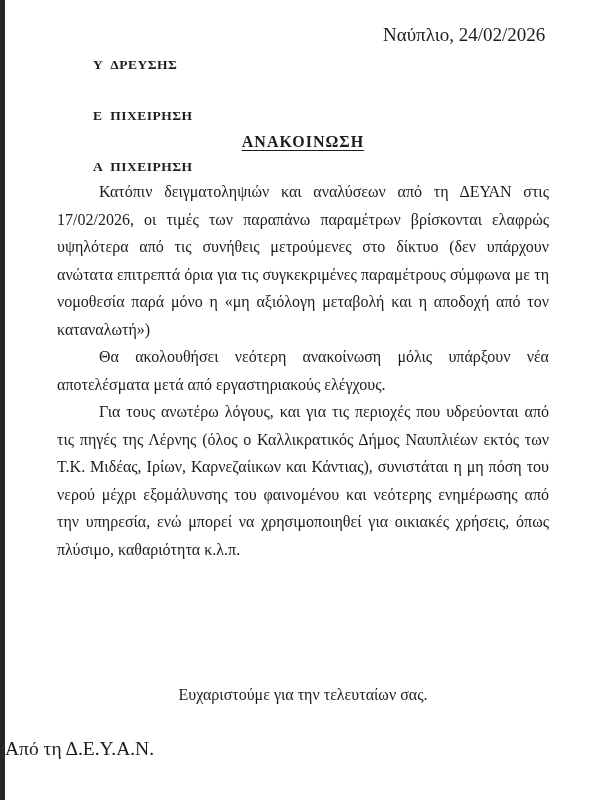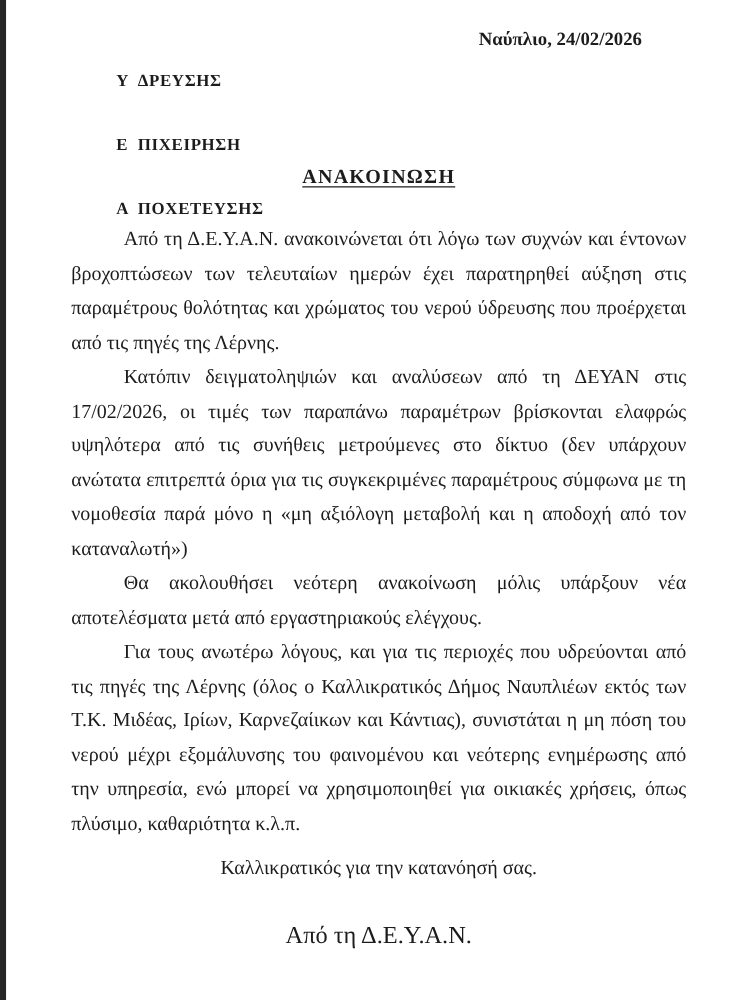--- a/index.html
+++ b/index.html
@@ -45,22 +45,22 @@
     font-weight: bold;
     font-size: 13.5px;
     line-height: 17px;
     letter-spacing: 0.5px;
     white-space: pre;
   }
   .dateline {
     position: absolute;
     left: 378px;
     top: 2px;
-    font-weight: bold;
-    font-size: 15px;
+    font-weight: normal;
+    font-size: 19px;
   }
   
   .doc-title {
     position: absolute;
     top: 133px;
     left: 0;
     width: 100%;
     text-align: center;
     font-weight: bold;
     font-size: 16px;
@@ -91,48 +91,47 @@
     left: 0;
     width: 100%;
     text-align: center;
     font-size: 16px;
   }
   .signature-line {
     position: absolute;
     top: 738px;
     left: 0;
     width: 100%;
-    text-align: center;
+    text-align: left;
     font-size: 19.5px;
   }
 </style>
 </head>
 <body>
 
 <div class="scan-edge"></div>
 
 <div class="page">
 
   <div class="header-row">
     <div class="letterhead">
       <div>Υ  ΔΡΕΥΣΗΣ</div>
       <div>Ε  ΠΙΧΕΙΡΗΣΗ</div>
-      <div>Α  ΠΟΧΕΤΕΥΣΗΣ</div>
+      <div>Α  ΠΙΧΕΙΡΗΣΗ</div>
     </div>
     <div class="dateline">Ναύπλιο,  24/02/2026</div>
   </div>
 
   <div class="doc-title">
     <span>ΑΝΑΚΟΙΝΩΣΗ</span>
   </div>
 
   <div class="body-text">
-    <p>Από τη Δ.Ε.Υ.Α.Ν. ανακοινώνεται ότι λόγω των συχνών και έντονων βροχοπτώσεων των τελευταίων ημερών έχει παρατηρηθεί αύξηση στις παραμέτρους θολότητας και χρώματος  του νερού ύδρευσης που προέρχεται από τις πηγές της  Λέρνης.</p>
     <p>Κατόπιν δειγματοληψιών και αναλύσεων από τη ΔΕΥΑΝ στις 17/02/2026, οι τιμές των παραπάνω παραμέτρων βρίσκονται ελαφρώς υψηλότερα από τις συνήθεις μετρούμενες στο δίκτυο (δεν υπάρχουν ανώτατα επιτρεπτά όρια για τις συγκεκριμένες παραμέτρους σύμφωνα με τη νομοθεσία παρά μόνο η «μη αξιόλογη μεταβολή και η αποδοχή από τον καταναλωτή»)</p>
     <p>Θα ακολουθήσει νεότερη ανακοίνωση  μόλις υπάρξουν νέα αποτελέσματα μετά από εργαστηριακούς ελέγχους.</p>
     <p>Για τους ανωτέρω λόγους, και για τις περιοχές που υδρεύονται από τις πηγές της Λέρνης (όλος ο Καλλικρατικός Δήμος Ναυπλιέων εκτός των Τ.Κ. Μιδέας, Ιρίων, Καρνεζαίικων και Κάντιας), συνιστάται η μη πόση του νερού μέχρι εξομάλυνσης του φαινομένου και νεότερης ενημέρωσης  από την υπηρεσία, ενώ μπορεί να χρησιμοποιηθεί για οικιακές χρήσεις, όπως πλύσιμο, καθαριότητα κ.λ.π.</p>
   </div>
 
-  <div class="thanks-line">Καλλικρατικός για την κατανόησή σας.</div>
+  <div class="thanks-line">Ευχαριστούμε για την τελευταίων σας.</div>
 
   <div class="signature-line">Από τη Δ.Ε.Υ.Α.Ν.</div>
 
 </div>
 
 </body></html>

